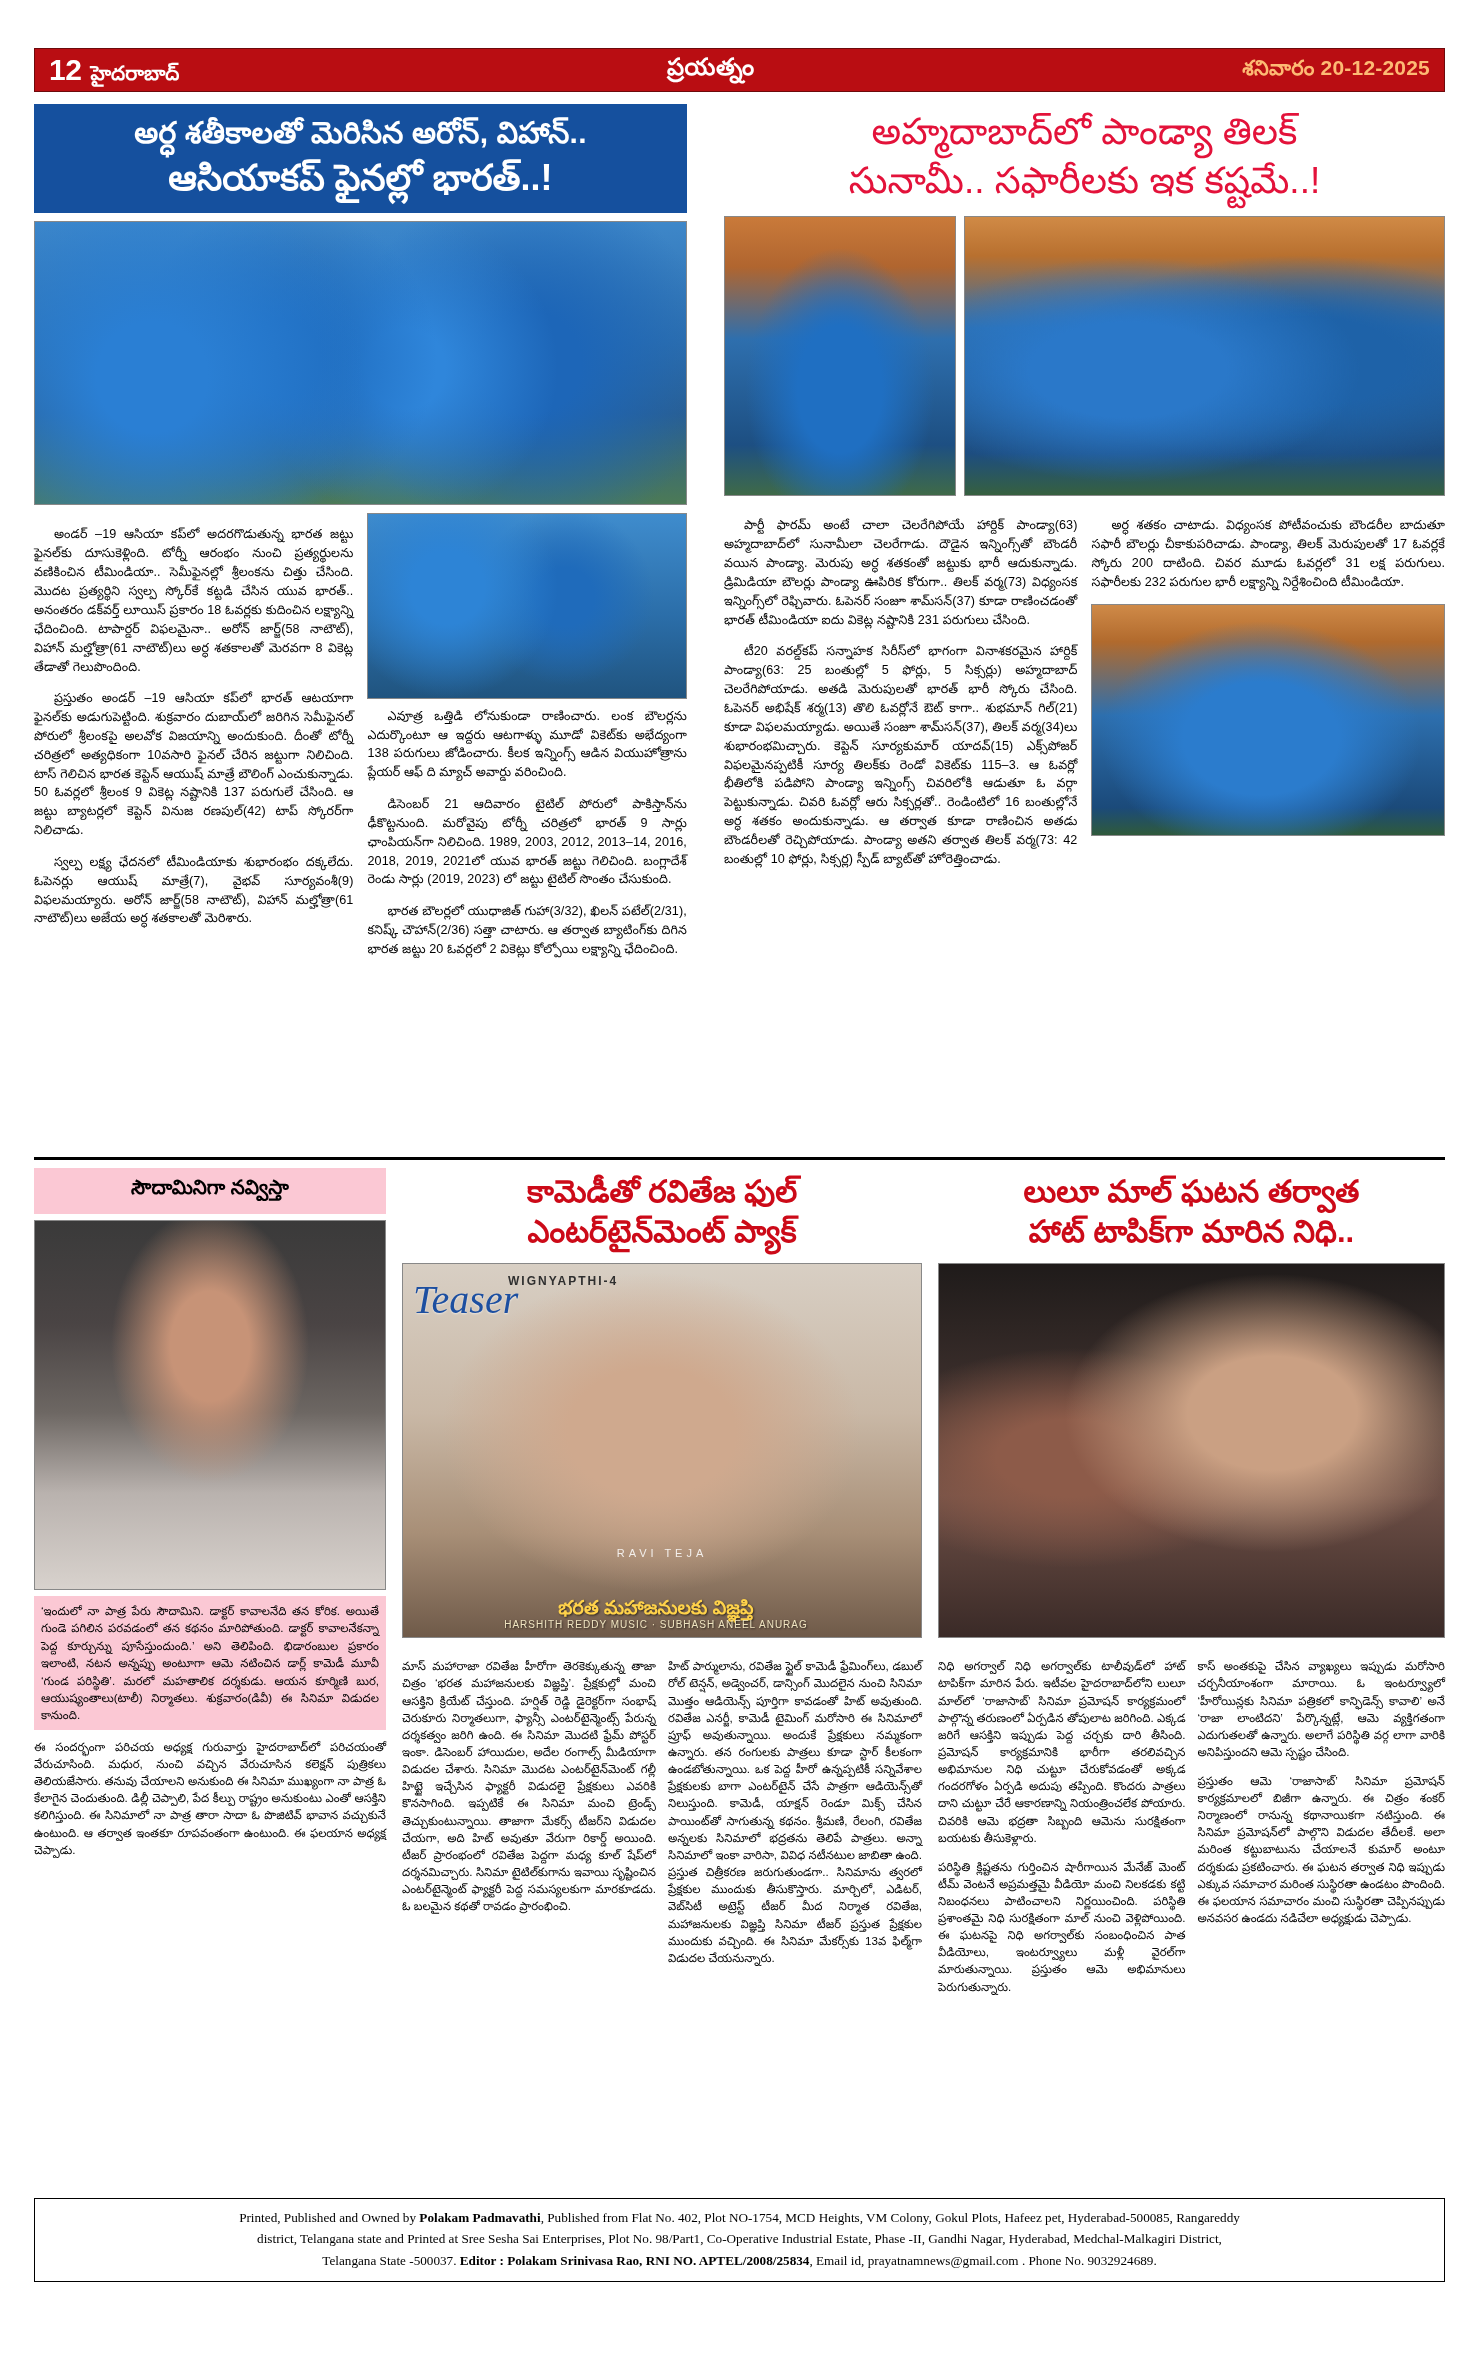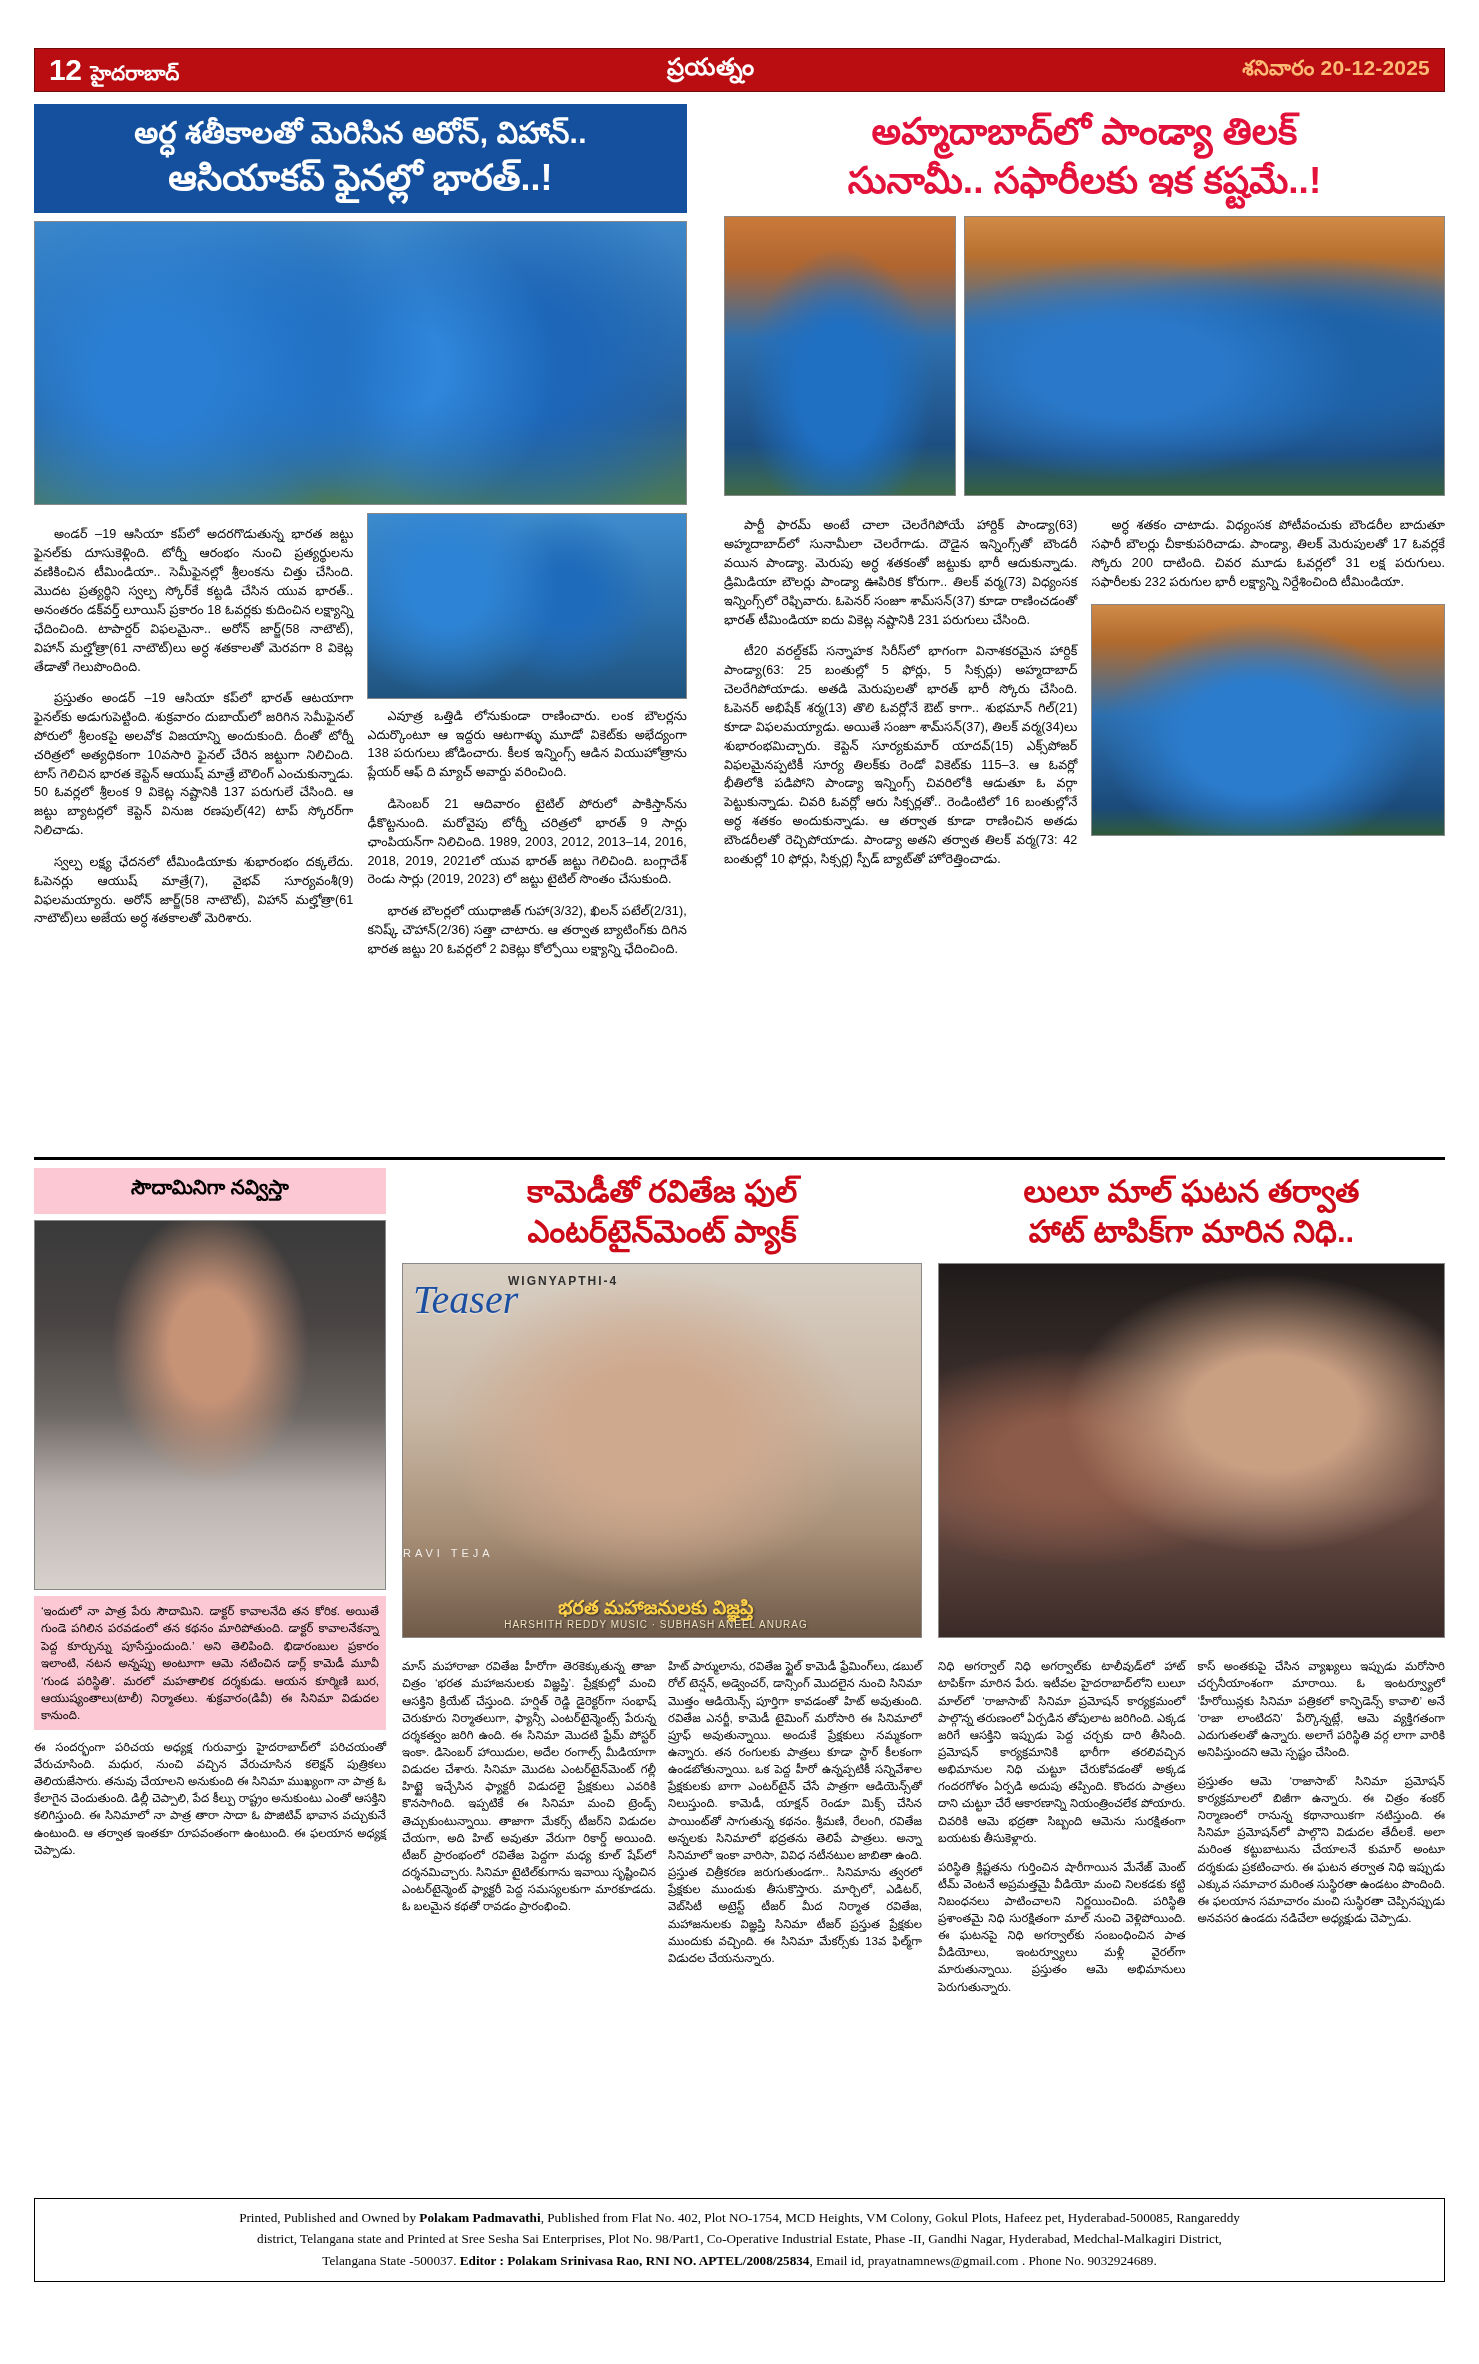--- a/index.html
+++ b/index.html
@@ -107,21 +107,21 @@
     margin-top: 4px;
   }
   .headline-red {
     color: #e3123a;
     text-align: center;
     padding: 4px 2px 8px;
   }
   .headline-red .hl1,
   .headline-red .hl2 {
     font-size: 37px;
-    font-weight: bold;
+    font-weight: normal;
     line-height: 1.32;
   }
 
   
   .photo {
     position: relative;
     overflow: hidden;
     border: 1px solid #888;
     box-sizing: border-box;
   }
@@ -262,21 +262,21 @@
     position: absolute;
     left: 105px; top: 10px;
     color: #2f2f2f;
     font-size: 12px;
     letter-spacing: 2px;
     font-weight: bold;
   }
   .poster-name {
     position: absolute;
     left: 0; right: 0; bottom: 78px;
-    text-align: left;
+    text-align: center;
     color: rgba(255,255,255,0.85);
     font-size: 11px;
     letter-spacing: 4px;
   }
   .poster-title {
     position: absolute;
     left: 0; right: 12px; bottom: 6px;
     text-align: center;
     color: #ffd24a;
     font-size: 19px;

